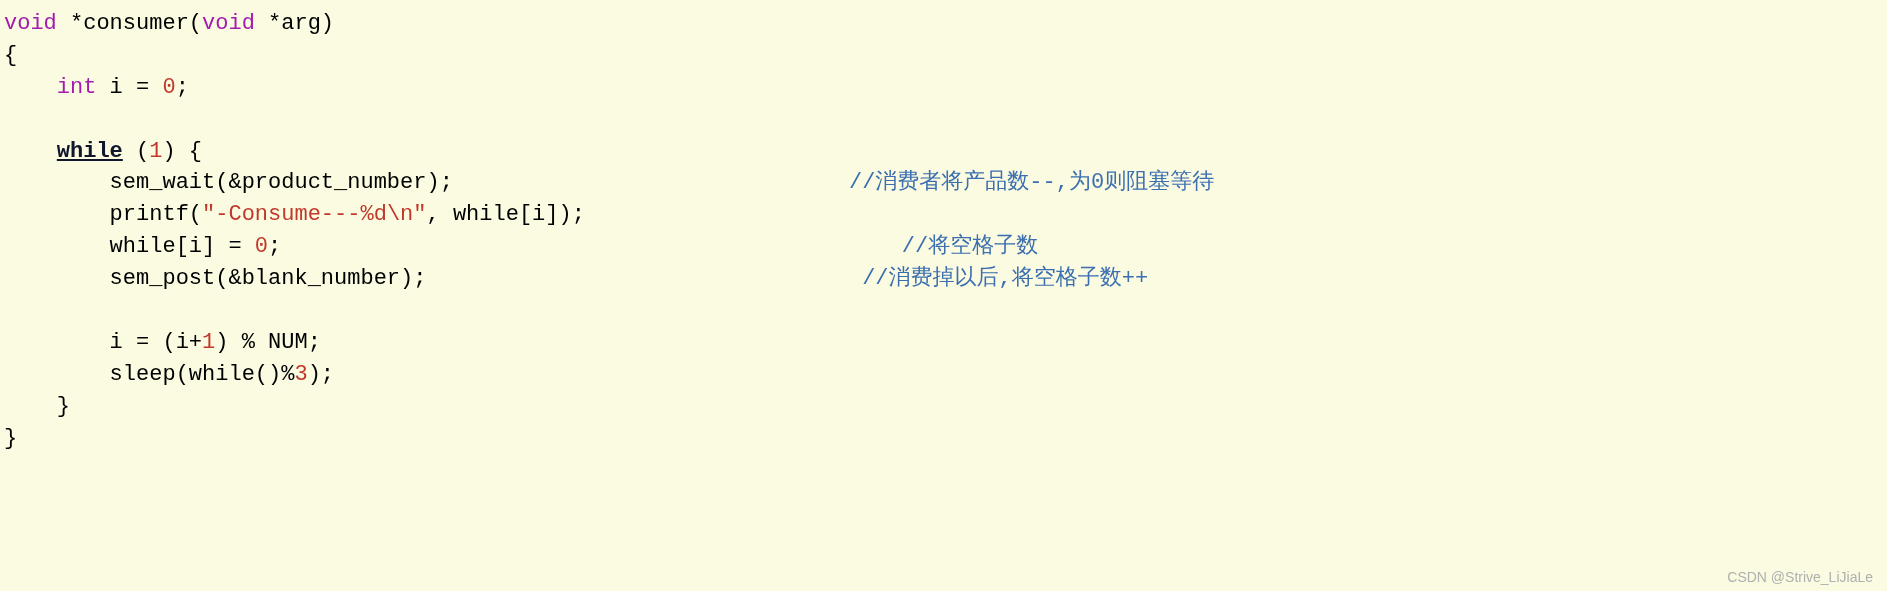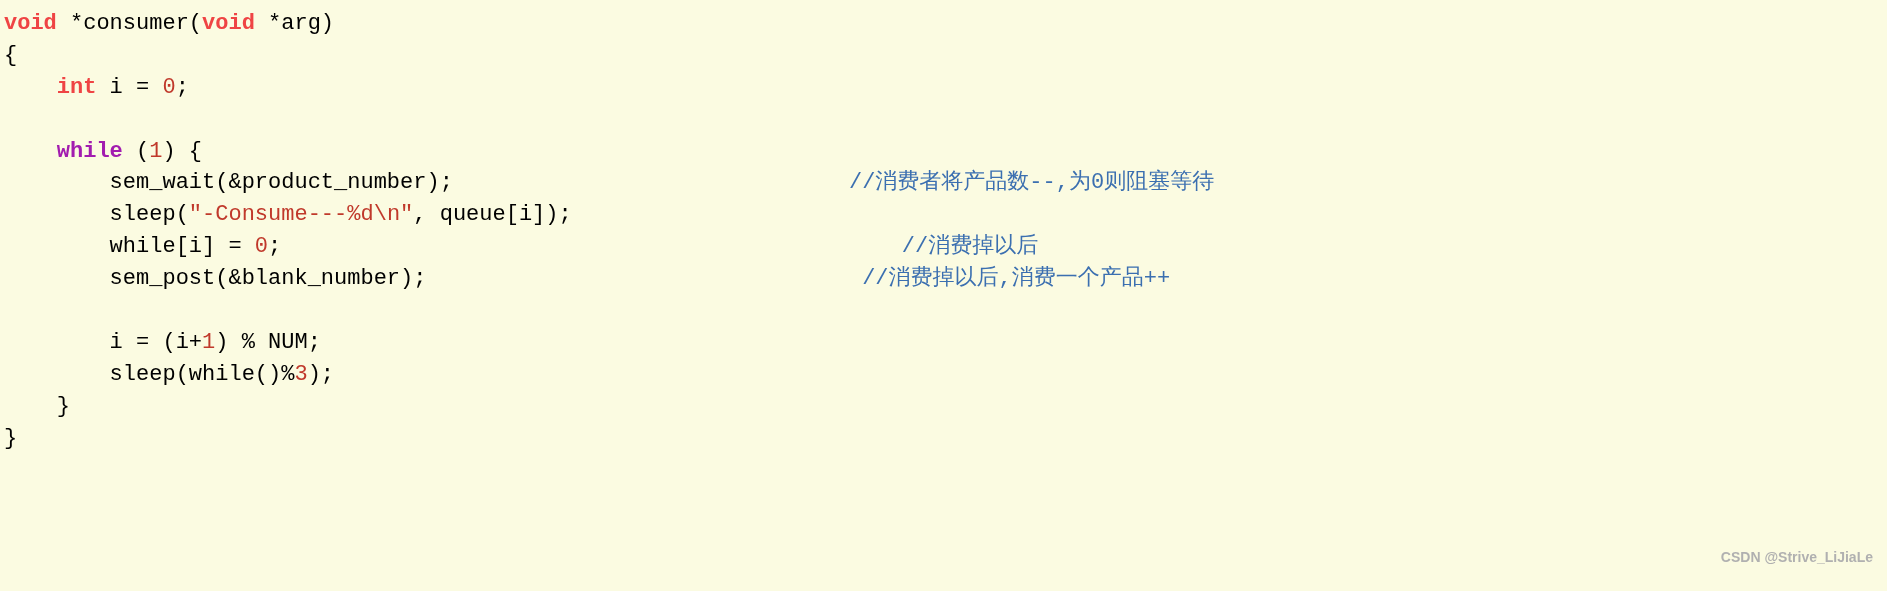--- a/index.html
+++ b/index.html
@@ -15,46 +15,45 @@
       padding: 8px 4px;
       position: relative;
       width: 1887px;
       height: 591px;
       overflow: hidden;
     }
     pre {
       white-space: pre;
       font-family: inherit;
     }
-    .kw-type { color: #ef4444; font-weight: bold; }
-    .kw-ctrl { color: #a21caf; font-weight: bold; }
+    .kw-type { color: #a21caf; font-weight: normal; }
+    .kw-ctrl { color: #0f172a; font-weight: bold; text-decoration: underline; }
     .num { color: #c0392b; }
     .str { color: #c0392b; }
     .comment { color: #3b6fb0; }
     .watermark {
       position: absolute;
-      bottom: 24px;
+      bottom: 4px;
       right: 14px;
       color: #b0b0b0;
       font-family: Arial, sans-serif;
       font-size: 14px;
-      font-weight: bold;
     }
   </style>
 </head>
 <body>
 
 <pre><span class="kw-type">void</span> <span>*consumer(</span><span class="kw-type">void</span><span> *arg)</span>
 <span>{</span>
     <span class="kw-type">int</span><span> i = </span><span class="num">0</span><span>;</span>
 
     <span class="kw-ctrl">while</span><span> (</span><span class="num">1</span><span>) {</span>
 <span>        sem_wait(&amp;product_number);</span><span>                              </span><span class="comment">//消费者将产品数--,为0则阻塞等待</span>
-<span>        sleep(</span><span class="str">"-Consume---%d\n"</span><span>, queue[i]);</span>
-<span>        while[i] = </span><span class="num">0</span><span>;</span><span>                                               </span><span class="comment">//消费掉以后</span>
-<span>        sem_post(&amp;blank_number);</span><span>                                 </span><span class="comment">//消费掉以后,消费一个产品++</span>
+<span>        printf(</span><span class="str">"-Consume---%d\n"</span><span>, while[i]);</span>
+<span>        while[i] = </span><span class="num">0</span><span>;</span><span>                                               </span><span class="comment">//将空格子数</span>
+<span>        sem_post(&amp;blank_number);</span><span>                                 </span><span class="comment">//消费掉以后,将空格子数++</span>
 
 <span>        i = (i+</span><span class="num">1</span><span>) % NUM;</span>
 <span>        sleep(while()%</span><span class="num">3</span><span>);</span>
 <span>    }</span>
 <span>}</span></pre>
 
 <div class="watermark">CSDN @Strive_LiJiaLe</div>
 
 </body></html>

